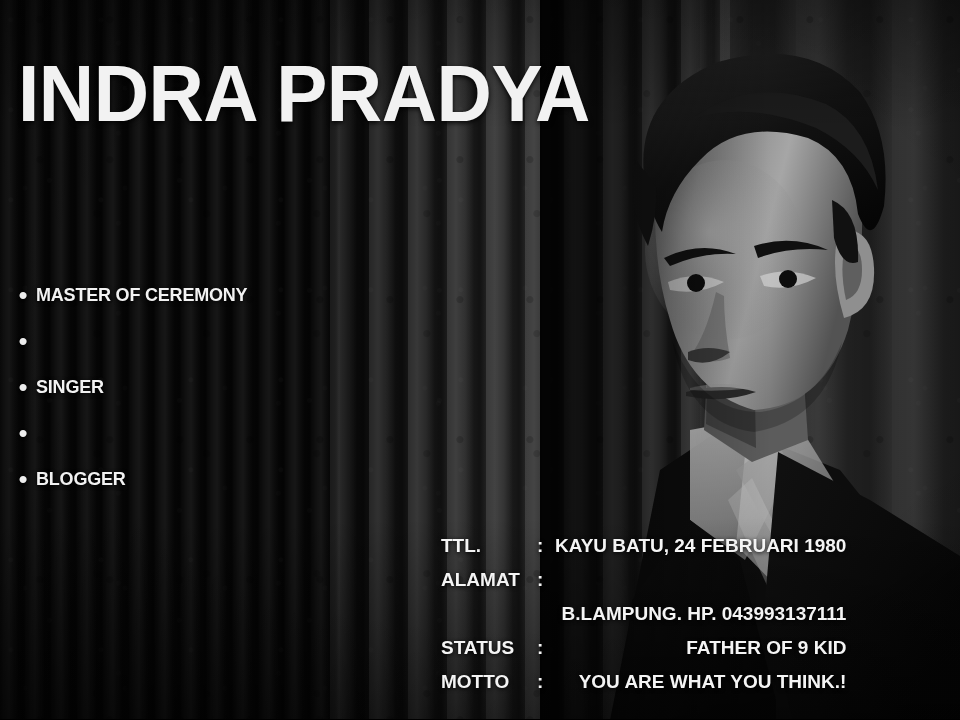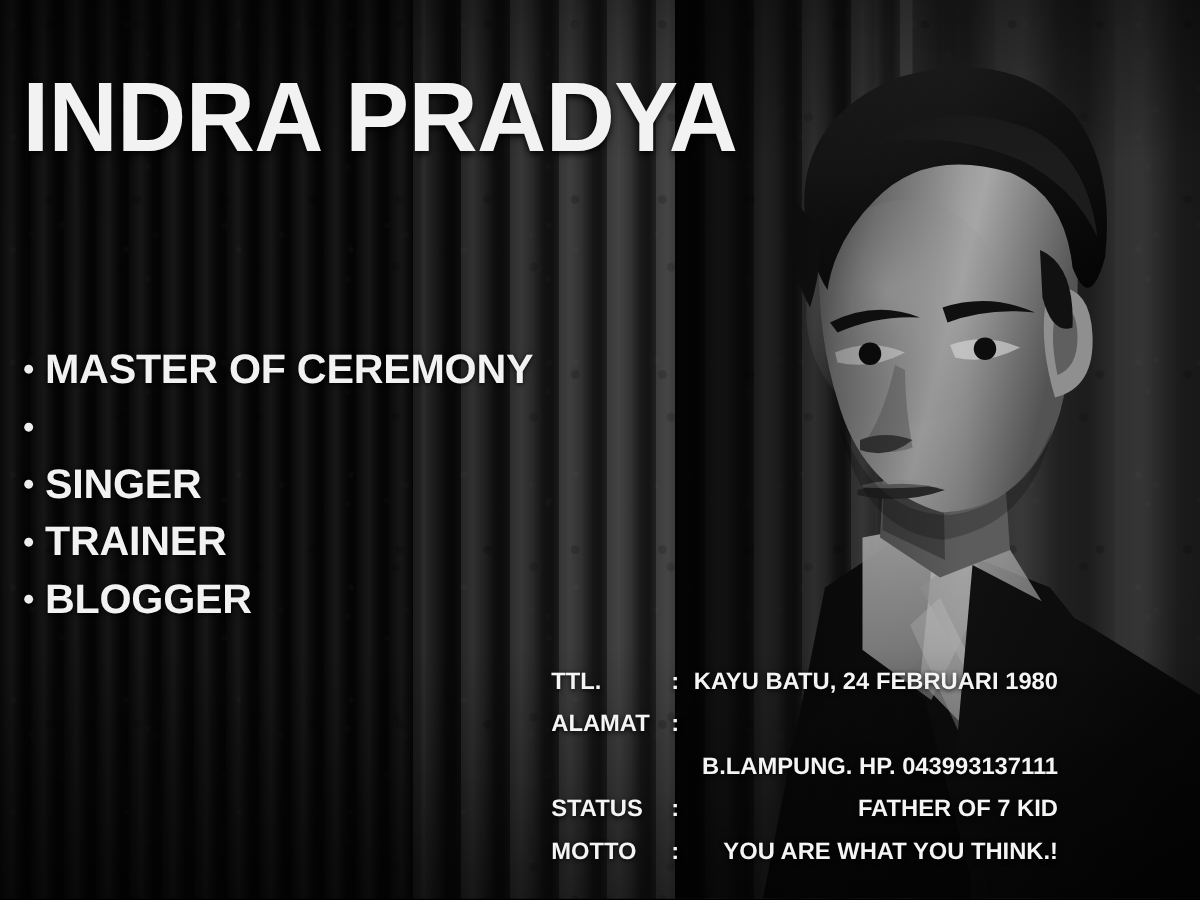--- a/index.html
+++ b/index.html
@@ -150,21 +150,21 @@
   .role-bullet {
     width: 26px;
     flex: 0 0 26px;
     text-align: center;
     color: #ededed;
     font-size: 26px;
     line-height: 1;
     text-shadow: 0 1px 3px rgba(0,0,0,.9);
   }
   .role-label {
-    font-size: 33px;
+    font-size: 18px;
     font-weight: 700;
     color: #f2f2f2;
     letter-spacing: -0.2px;
     text-shadow: 0 1px 4px rgba(0,0,0,.9);
     white-space: nowrap;
   }
 
   
   .info {
     position: absolute;
@@ -297,21 +297,20 @@
     </li>
     <li class="role-item">
       <span class="role-bullet">•</span>
     </li>
     <li class="role-item">
       <span class="role-bullet">•</span>
       <span class="role-label">SINGER</span>
     </li>
     <li class="role-item">
       <span class="role-bullet">•</span>
-      <span class="role-label">TRAINER</span>
     </li>
     <li class="role-item">
       <span class="role-bullet">•</span>
       <span class="role-label">BLOGGER</span>
     </li>
   </ul>
 
   <div class="info">
     <div class="info-row">
       <span class="info-label">TTL.</span>
@@ -323,21 +322,21 @@
       <span class="info-sep">:</span>
     </div>
     <div class="info-row">
       <span class="info-label"></span>
       <span class="info-sep"></span>
       <span class="info-value">B.LAMPUNG.   HP. 043993137111</span>
     </div>
     <div class="info-row">
       <span class="info-label">STATUS</span>
       <span class="info-sep">:</span>
-      <span class="info-value">FATHER OF 7 KID</span>
+      <span class="info-value">FATHER OF 9 KID</span>
     </div>
     <div class="info-row">
       <span class="info-label">MOTTO</span>
       <span class="info-sep">:</span>
       <span class="info-value">YOU ARE WHAT YOU THINK.!</span>
     </div>
   </div>
 
 </div>
 

